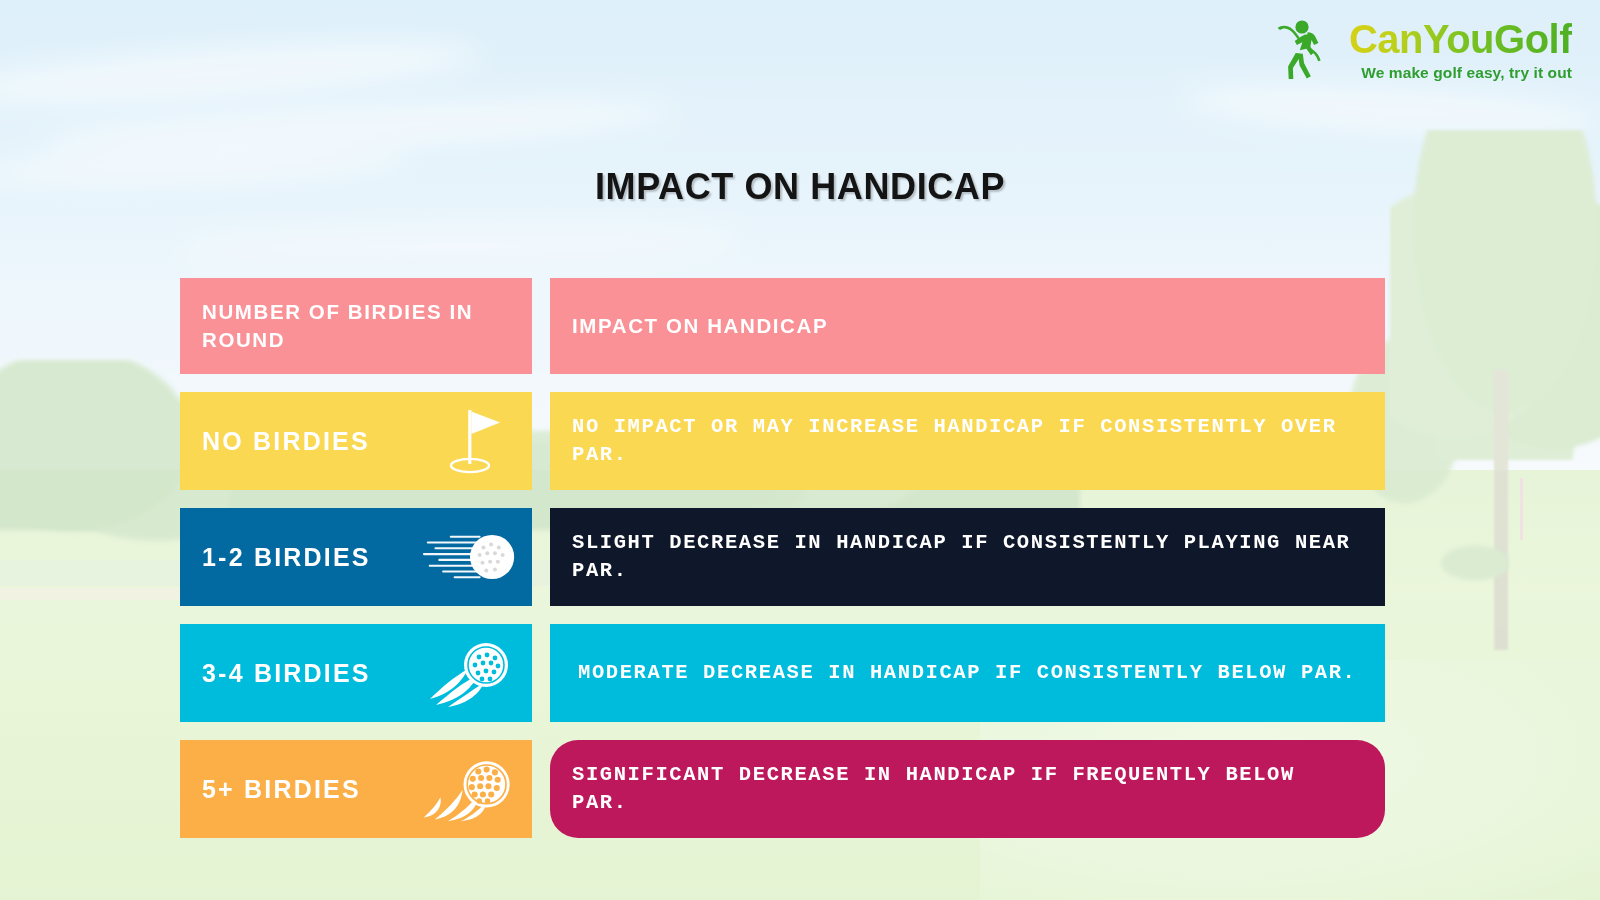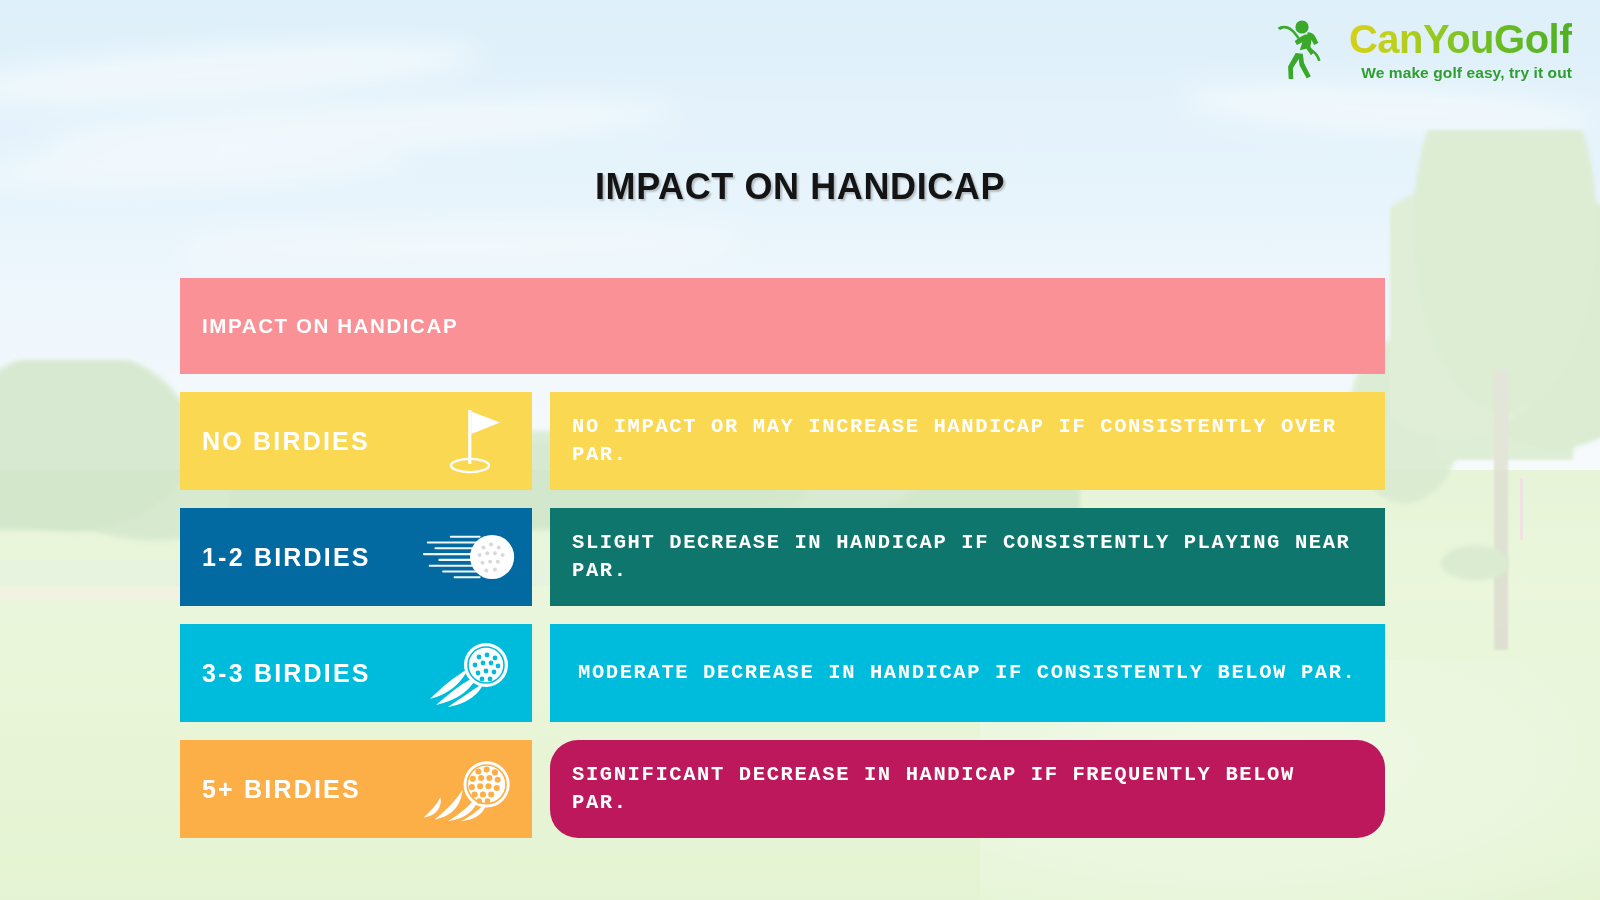--- a/index.html
+++ b/index.html
@@ -214,20 +214,23 @@
       <span class="brand">CanYouGolf</span>
       <span class="tagline">We make golf easy, try it out</span>
     </span>
   </div>
 
   <div id="page-title">IMPACT ON HANDICAP</div>
 
   <div id="table">
 
     <div class="row head">
+      <div class="cell-left" style="background:#FA9196;">
+        <span class="cell-text">NUMBER OF BIRDIES IN ROUND</span>
+      </div>
       <div class="cell-right" style="background:#FA9196;">
         <span class="cell-text">IMPACT ON HANDICAP</span>
       </div>
     </div>
 
     <div class="row body">
       <div class="cell-left" style="background:#FBD852;">
         <span class="cell-text">NO BIRDIES</span>
         <span class="icon-slot">
           <svg viewBox="0 0 80 78" width="80" height="78" aria-hidden="true">
@@ -270,28 +273,28 @@
                 <circle cx="84" cy="35" r="2.1"></circle>
               <circle cx="63" cy="43" r="2.1"></circle>
                 <circle cx="71" cy="42" r="2.1"></circle>
                 <circle cx="79" cy="42" r="2.1"></circle>
               <circle cx="67" cy="51" r="2.1"></circle>
                 <circle cx="76" cy="50" r="2.1"></circle>
             </g>
           </svg>
         </span>
       </div>
-      <div class="cell-right" style="background:#0f766e;">
+      <div class="cell-right" style="background:#0f172a;">
         <span class="cell-text">SLIGHT DECREASE IN HANDICAP IF CONSISTENTLY PLAYING NEAR PAR.</span>
       </div>
     </div>
 
     <div class="row body">
       <div class="cell-left" style="background:#00BCDC;">
-        <span class="cell-text">3-3 BIRDIES</span>
+        <span class="cell-text">3-4 BIRDIES</span>
         <span class="icon-slot">
           <svg viewBox="0 0 96 76" width="96" height="76" aria-hidden="true">
             <g fill="#ffffff">
               <path d="M8 64 C20 52 32 42 46 34 C40 46 30 58 8 64 Z"></path>
               <path d="M14 70 C28 58 40 48 56 40 C50 52 40 64 14 70 Z"></path>
               <path d="M26 72 C38 64 50 55 62 48 C57 58 48 68 26 72 Z"></path>
             </g>
             <circle cx="64" cy="30" r="22" fill="#ffffff"></circle>
             <circle cx="64" cy="30" r="18" fill="none" stroke="#00BCDC" stroke-width="1.6"></circle>
             <g fill="#00BCDC">

